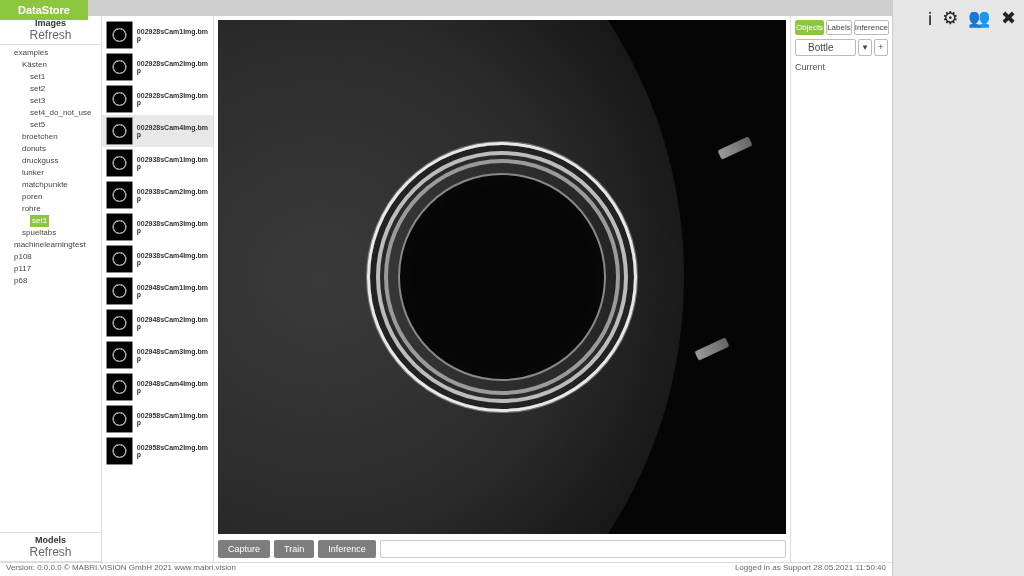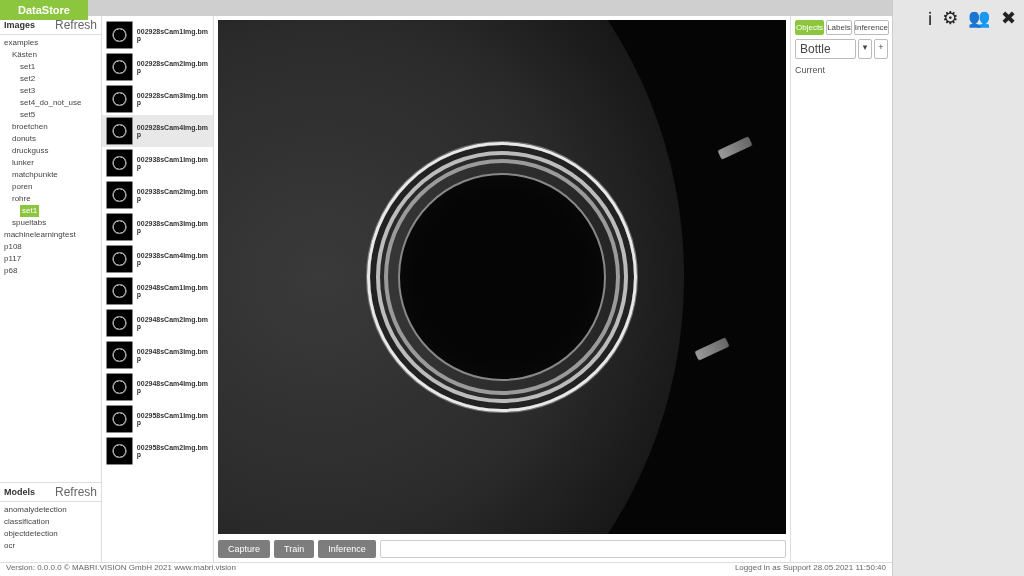--- a/index.html
+++ b/index.html
@@ -21,23 +21,23 @@
 
   
   .modulebar { height: 16px; background: #cfcfcf; }
   .modulebar .tab { display: inline-block; background: #8cc63f; color: #fff; line-height: 20px; padding: 0 18px; font-size: 11px; font-weight: 600; }
 
   
   .main { flex: 1; display: flex; min-height: 0; }
 
   
   .sidebar { width: 102px; border-right: 1px solid #ddd; display: flex; flex-direction: column; }
-  .panel-head { display: flex; justify-content: space-between; align-items: center; padding: 2px 4px; font-size: 9px; color: #333; border-bottom: 1px solid #ddd; }
+  .panel-head { display: flex; justify-content: space-between; align-items: center; padding: 2px 4px; font-size: 9px; color: #333; border-bottom: 1px solid #ddd; flex-direction: column; }
   .panel-head .refresh { font-size: 12px; color: #666; cursor: pointer; }
-  .tree { flex: 1; overflow: auto; padding: 2px 2px 2px 4px; font-size: 8px; color: #444; line-height: 12px; }
+  .tree { flex: 1; overflow: auto; padding: 2px 2px 2px 14px; font-size: 8px; color: #444; line-height: 12px; }
   .tree .node { white-space: nowrap; }
   .tree .c1 { padding-left: 8px; }
   .tree .c2 { padding-left: 16px; }
   .tree .sel { background: #8cc63f; color: #fff; display: inline-block; padding: 0 2px; }
   .models { border-top: 1px solid #ddd; }
 
   
   .thumbcol { width: 112px; border-right: 1px solid #ddd; overflow-y: scroll; padding: 3px 0; }
   .thumb { display: flex; align-items: center; gap: 4px; padding: 2px 4px; cursor: pointer; }
   .thumb.sel { background: #e8e8e8; }
@@ -58,21 +58,21 @@
   .action-row { height: 24px; display: flex; align-items: flex-end; gap: 4px; padding-top: 15px; }
   .action-row button { background: #7d7d7d; color: #fff; border: none; padding: 4px 10px; font-size: 9px; border-radius: 2px; cursor: pointer; }
   .action-row .spacer { flex: 1; border: 1px solid #ccc; height: 18px; border-radius: 2px; }
 
   
   .inspector { width: 102px; border-left: 1px solid #ddd; padding: 4px 4px; font-size: 9px; color: #444; }
   .insp-tabs { display: flex; gap: 2px; margin-bottom: 4px; }
   .insp-tabs span { flex: 1; text-align: center; padding: 2px 0; border: 1px solid #bbb; border-radius: 2px; font-size: 8px; cursor: pointer; }
   .insp-tabs .active { background: #8cc63f; color: #fff; border-color: #8cc63f; }
   .select-row { display: flex; gap: 2px; margin-bottom: 6px; }
-  .select-row .sel-box { flex: 1; border: 1px solid #bbb; padding: 2px 4px; font-size: 12px; border-radius: 2px; background: #fff; }
+  .select-row .sel-box { flex: 1; border: 1px solid #bbb; padding: 2px 12px; font-size: 10px; border-radius: 2px; background: #fff; }
   .select-row .mini { width: 14px; text-align: center; border: 1px solid #bbb; border-radius: 2px; line-height: 14px; cursor: pointer; }
   .current { font-size: 9px; color: #555; }
 
   
   .footer { height: 14px; border-top: 1px solid #ddd; display: flex; justify-content: space-between; padding: 0 6px; font-size: 8px; color: #666; }
 
   ::-webkit-scrollbar { width: 8px; }
   ::-webkit-scrollbar-thumb { background: #c4c4c4; }
   ::-webkit-scrollbar-track { background: #eee; }
 </style>
@@ -113,26 +113,20 @@
           <div class="node c0">machinelearningtest</div>
           <div class="node c0">p108</div>
           <div class="node c0">p117</div>
           <div class="node c0">p68</div>
         </div>
 
       <div class="panel-head models">
         <b>Models</b>
         <span class="refresh">Refresh</span>
       </div>
-      <div class="tree" id="models-tree" style="flex:0 0 60px">
-          <div class="node c0">anomalydetection</div>
-          <div class="node c0">classification</div>
-          <div class="node c0">objectdetection</div>
-          <div class="node c0">ocr</div>
-        </div>
     </div>
 
     <div class="thumbcol" id="thumbcol">
         <div class="thumb">
           <div class="thumb-img"></div>
           <div class="thumb-name">002928sCam1Img.bmp</div>
         </div>
         <div class="thumb">
           <div class="thumb-img"></div>
           <div class="thumb-name">002928sCam2Img.bmp</div>

